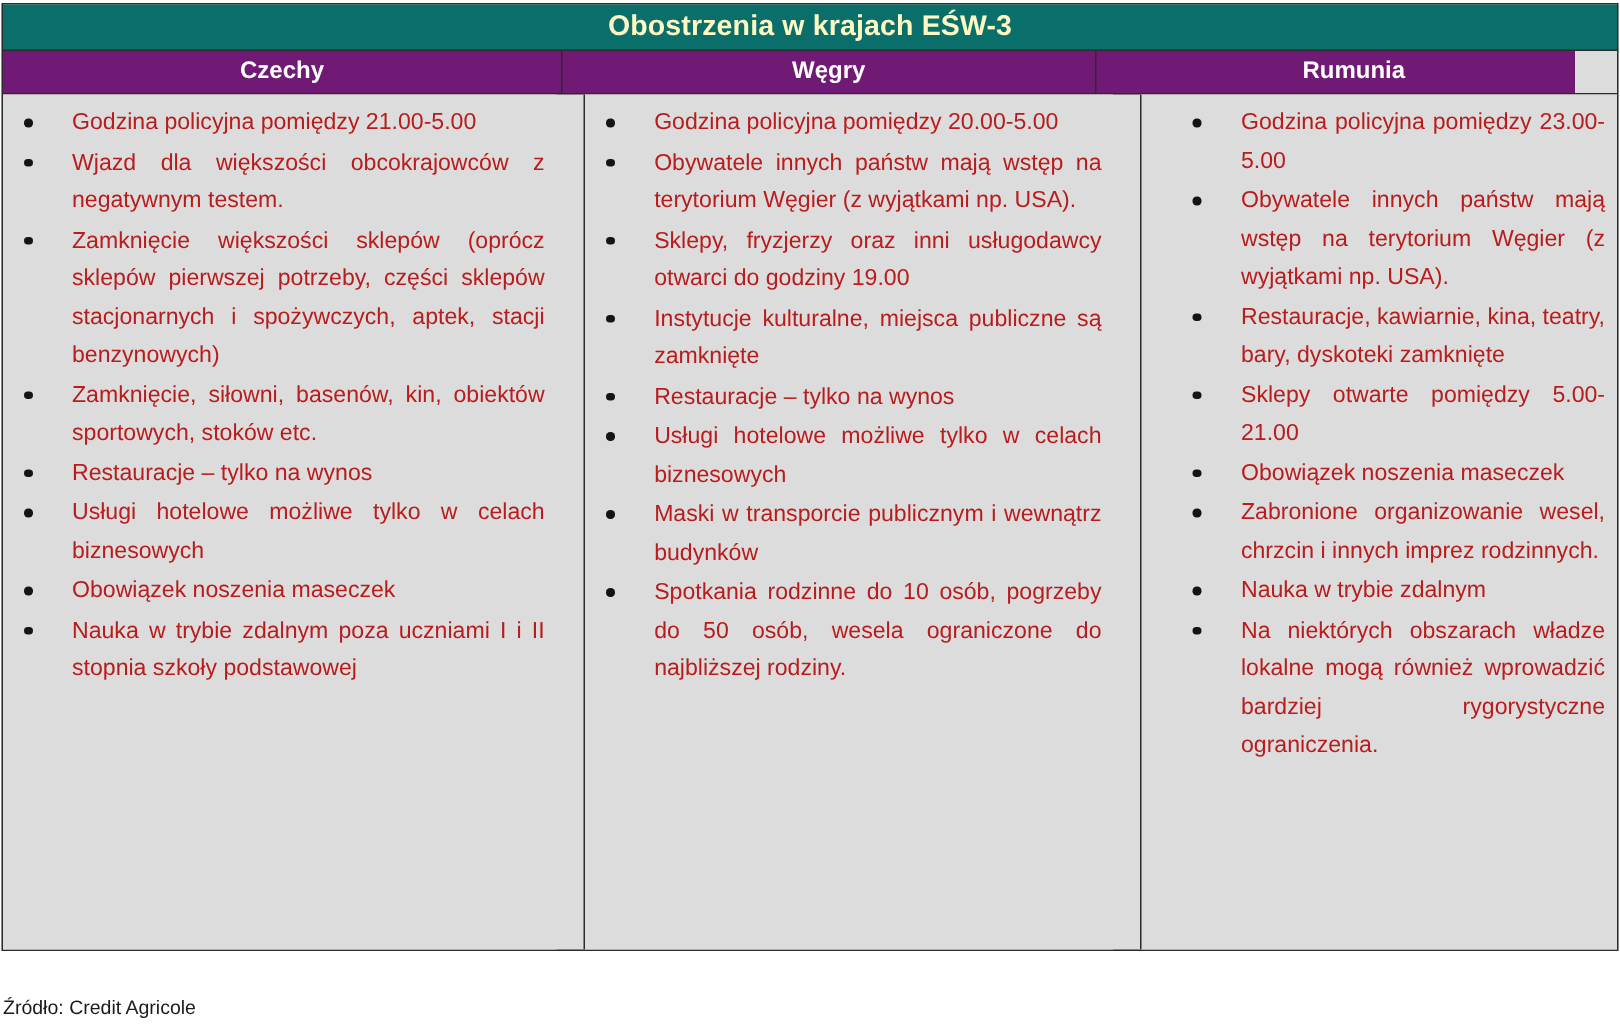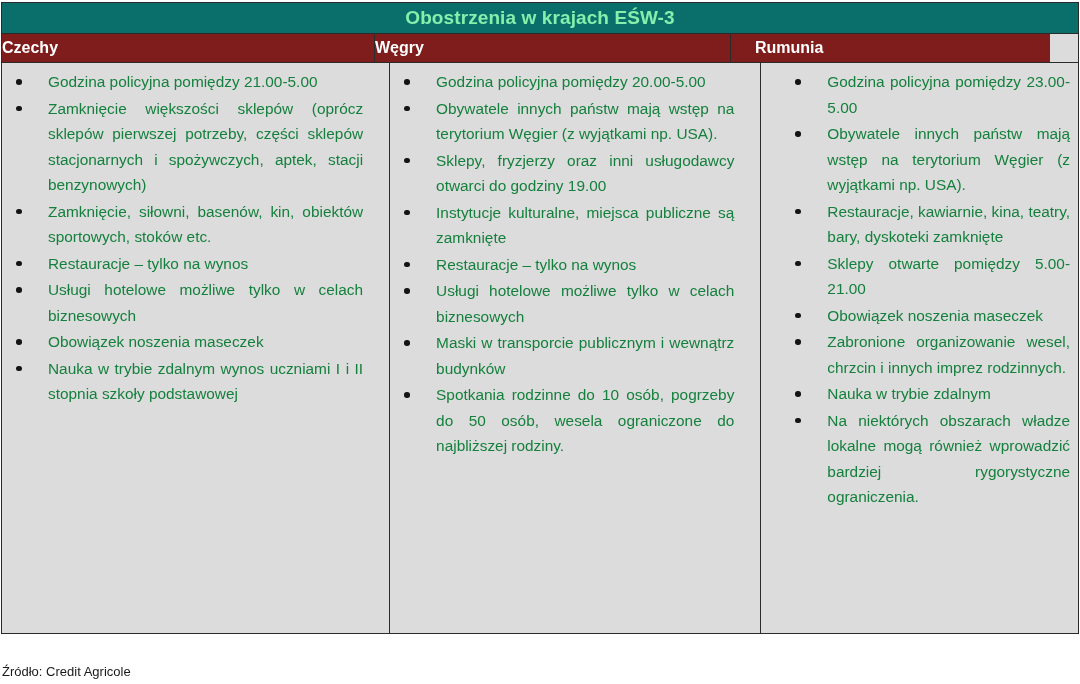--- a/index.html
+++ b/index.html
@@ -24,42 +24,42 @@
   .table-wrap {
     width: 1078px;
     margin: 2px 0 0 1px;
     border: 1px solid #2b2b2b;
     box-sizing: border-box;
     background: #dcdcdc;
   }
 
   .title-row {
     background: #0a6f6a;
-    color: #86efac;
+    color: #fef9c3;
     text-align: center;
     font-weight: bold;
     font-size: 19px;
     line-height: 30px;
     height: 30px;
     letter-spacing: .1px;
     border-bottom: 1px solid #2b2b2b;
   }
 
   .header-row {
     display: flex;
     height: 28px;
     border-bottom: 1px solid #2b2b2b;
   }
   .header-cell {
-    background: #7f1d1d;
+    background: #701a75;
     color: #ffffff;
     font-weight: bold;
     font-size: 16px;
     line-height: 28px;
-    text-align: left;
+    text-align: center;
     box-sizing: border-box;
     overflow: hidden;
     white-space: nowrap;
   }
   .header-cell + .header-cell {
     border-left: 1px solid #2b2b2b;
   }
 
   .body-row {
     display: flex;
@@ -84,21 +84,21 @@
     list-style: none;
     margin: 0;
     padding: 0;
   }
   ul.bullets > li {
     position: relative;
     padding-left: 42px;
     margin: 0 0 1px 0;
     font-size: 15.4px;
     line-height: 25.5px;
-    color: #15803d;
+    color: #b91c1c;
     text-align: justify;
     text-justify: inter-word;
     hyphens: none;
   }
   ul.bullets > li::before {
     content: "";
     position: absolute;
     left: 10px;
     top: 10px;
     width: 5.5px;
@@ -132,26 +132,27 @@
     <div class="header-row">
       <div class="header-cell col-1">Czechy</div>
       <div class="header-cell col-2">Węgry</div>
       <div class="header-cell col-3">Rumunia</div>
     </div>
 
     <div class="body-row">
       <div class="body-cell col-1">
         <ul class="bullets">
             <li>Godzina policyjna pomiędzy 21.00-5.00</li>
+            <li>Wjazd dla większości obcokrajowców z negatywnym testem.</li>
             <li>Zamknięcie większości sklepów (oprócz sklepów pierwszej potrzeby, części sklepów stacjonarnych i spożywczych, aptek, stacji benzynowych)</li>
             <li>Zamknięcie, siłowni, basenów, kin, obiektów sportowych, stoków etc.</li>
             <li>Restauracje – tylko na wynos</li>
             <li>Usługi hotelowe możliwe tylko w celach biznesowych</li>
             <li>Obowiązek noszenia maseczek</li>
-            <li>Nauka w trybie zdalnym wynos uczniami I i II stopnia szkoły podstawowej</li>
+            <li>Nauka w trybie zdalnym poza uczniami I i II stopnia szkoły podstawowej</li>
           </ul>
       </div>
       <div class="body-cell col-2">
         <ul class="bullets">
             <li>Godzina policyjna pomiędzy 20.00-5.00</li>
             <li>Obywatele innych państw mają wstęp na terytorium Węgier (z wyjątkami np. USA).</li>
             <li>Sklepy, fryzjerzy oraz inni usługodawcy otwarci do godziny 19.00</li>
             <li>Instytucje kulturalne, miejsca publiczne są zamknięte</li>
             <li>Restauracje – tylko na wynos</li>
             <li>Usługi hotelowe możliwe tylko w celach biznesowych</li>

